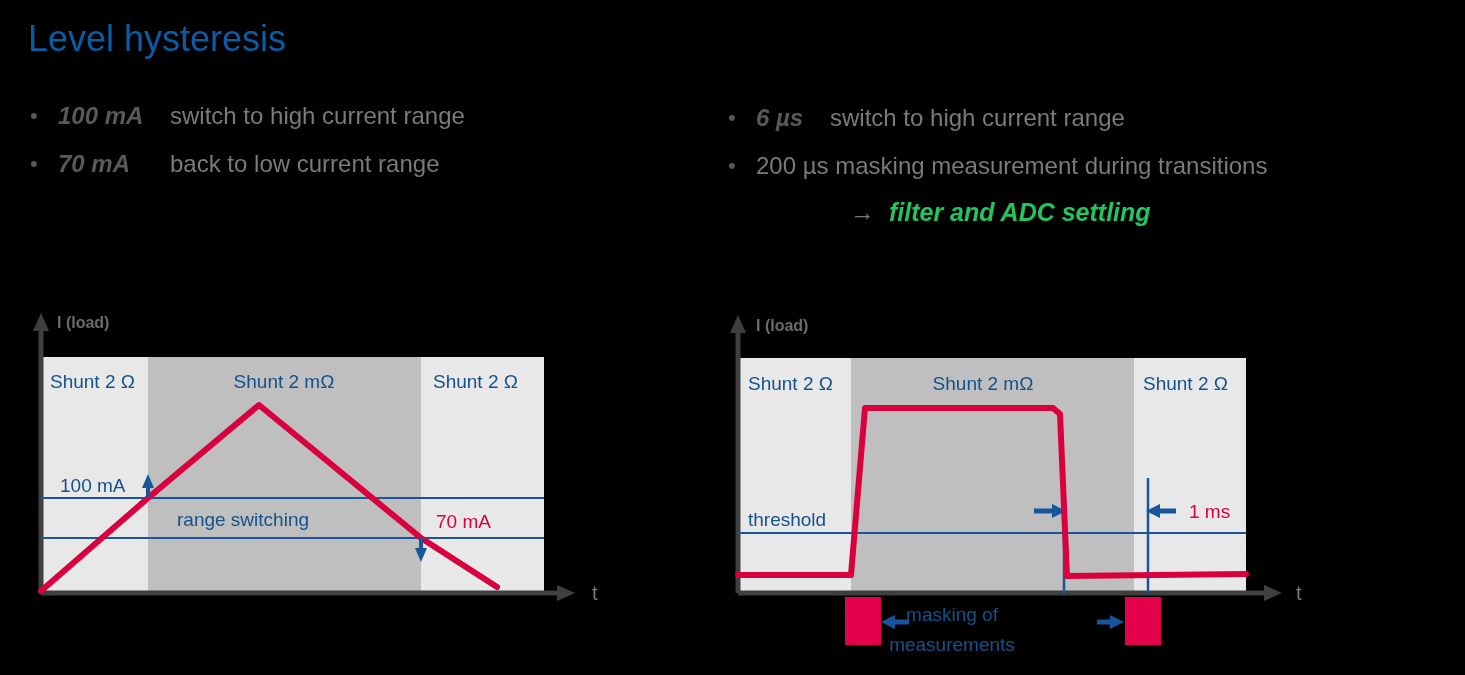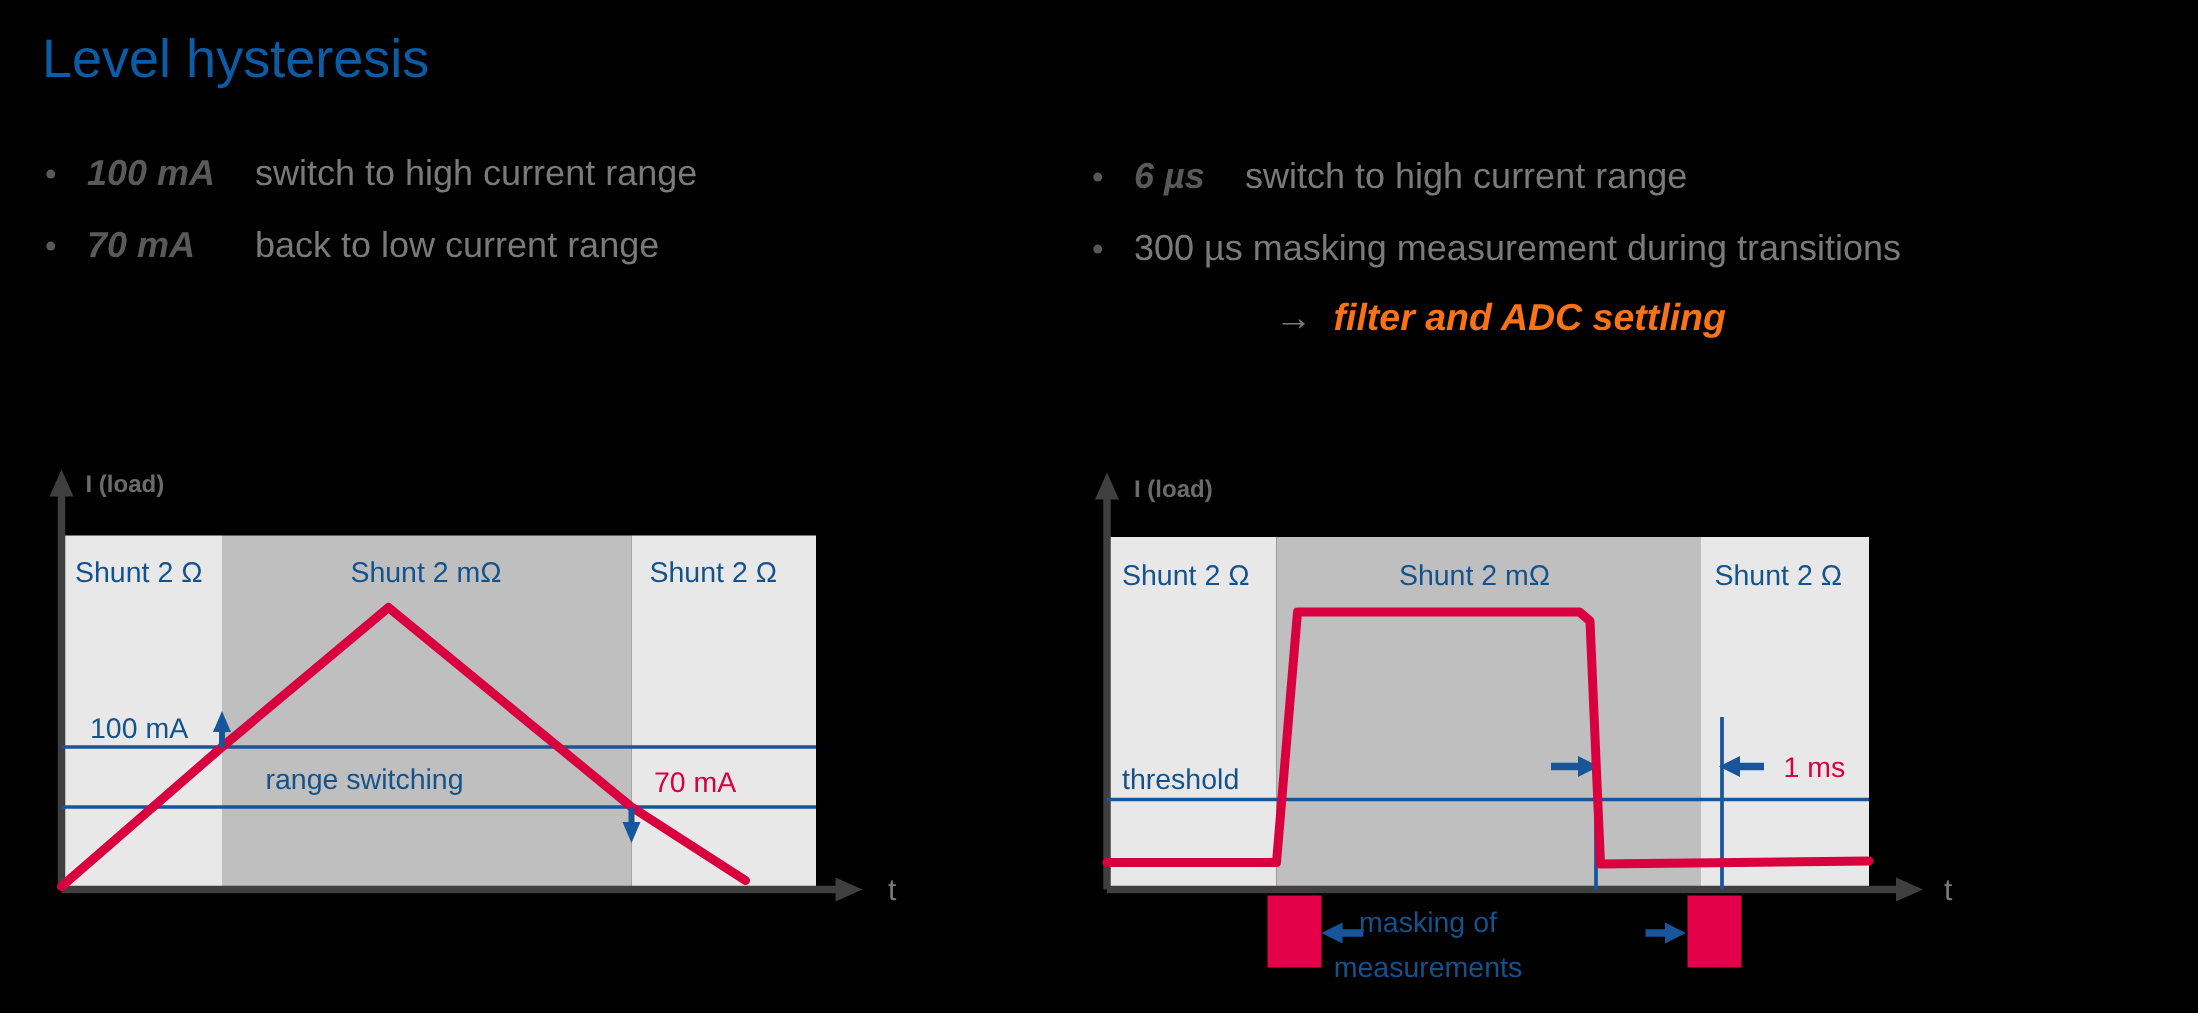--- a/index.html
+++ b/index.html
@@ -48,21 +48,21 @@
   }
   .left .bullet .em{width:112px;}
   .right .bullet .em{width:74px;}
   .bullet .rest{color:#7a7a7a;}
 
   .subline{
     display:block;color:#7a7a7a;font-size:25px;line-height:44px;
     white-space:nowrap;padding-left:128px;
   }
   .subline .arrow{font-size:25px;color:#7a7a7a;}
-  .subline .strong{font-style:italic;font-weight:bold;color:#f97316;margin-left:14px;}
+  .subline .strong{font-style:italic;font-weight:bold;color:#22c55e;margin-left:14px;}
 
   
   .chart{position:absolute;}
   .left .chart{left:0;top:300;}
   svg{display:block;}
 
   .axlabel{
     fill:#6b6b6b;font-size:16px;font-weight:bold;
     font-family:"Liberation Sans", sans-serif;
   }
@@ -128,21 +128,21 @@
 </div>
 
 <div class="panel right">
 
 
   <div class="bullets">
     <div class="bullet">
       <span class="em">6 µs</span><span class="rest">switch to high current range</span>
     </div>
     <div class="bullet">
-      <span class="rest">300 µs masking measurement during transitions</span>
+      <span class="rest">200 µs masking measurement during transitions</span>
     </div>
     <div class="subline">
       <span class="arrow">→</span><span class="strong">filter and ADC settling</span>
     </div>
   </div>
 
   <svg class="chart" width="765" height="375" viewBox="0 0 765 375" style="left:0px;top:300px;">
 
     <rect x="38" y="58" width="113" height="235" fill="#e8e8e8"></rect>
     <rect x="151" y="58" width="283" height="235" fill="#bfbfbf"></rect>

